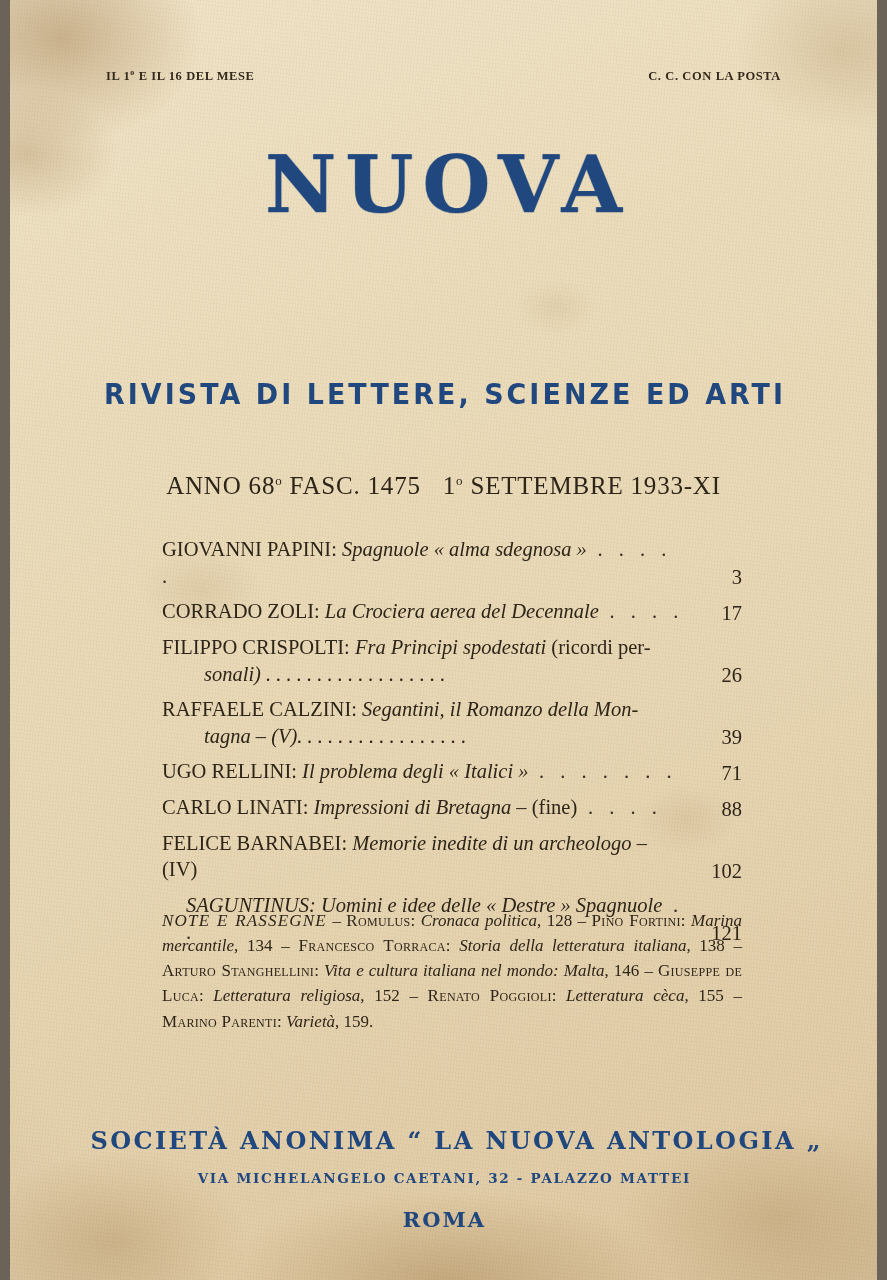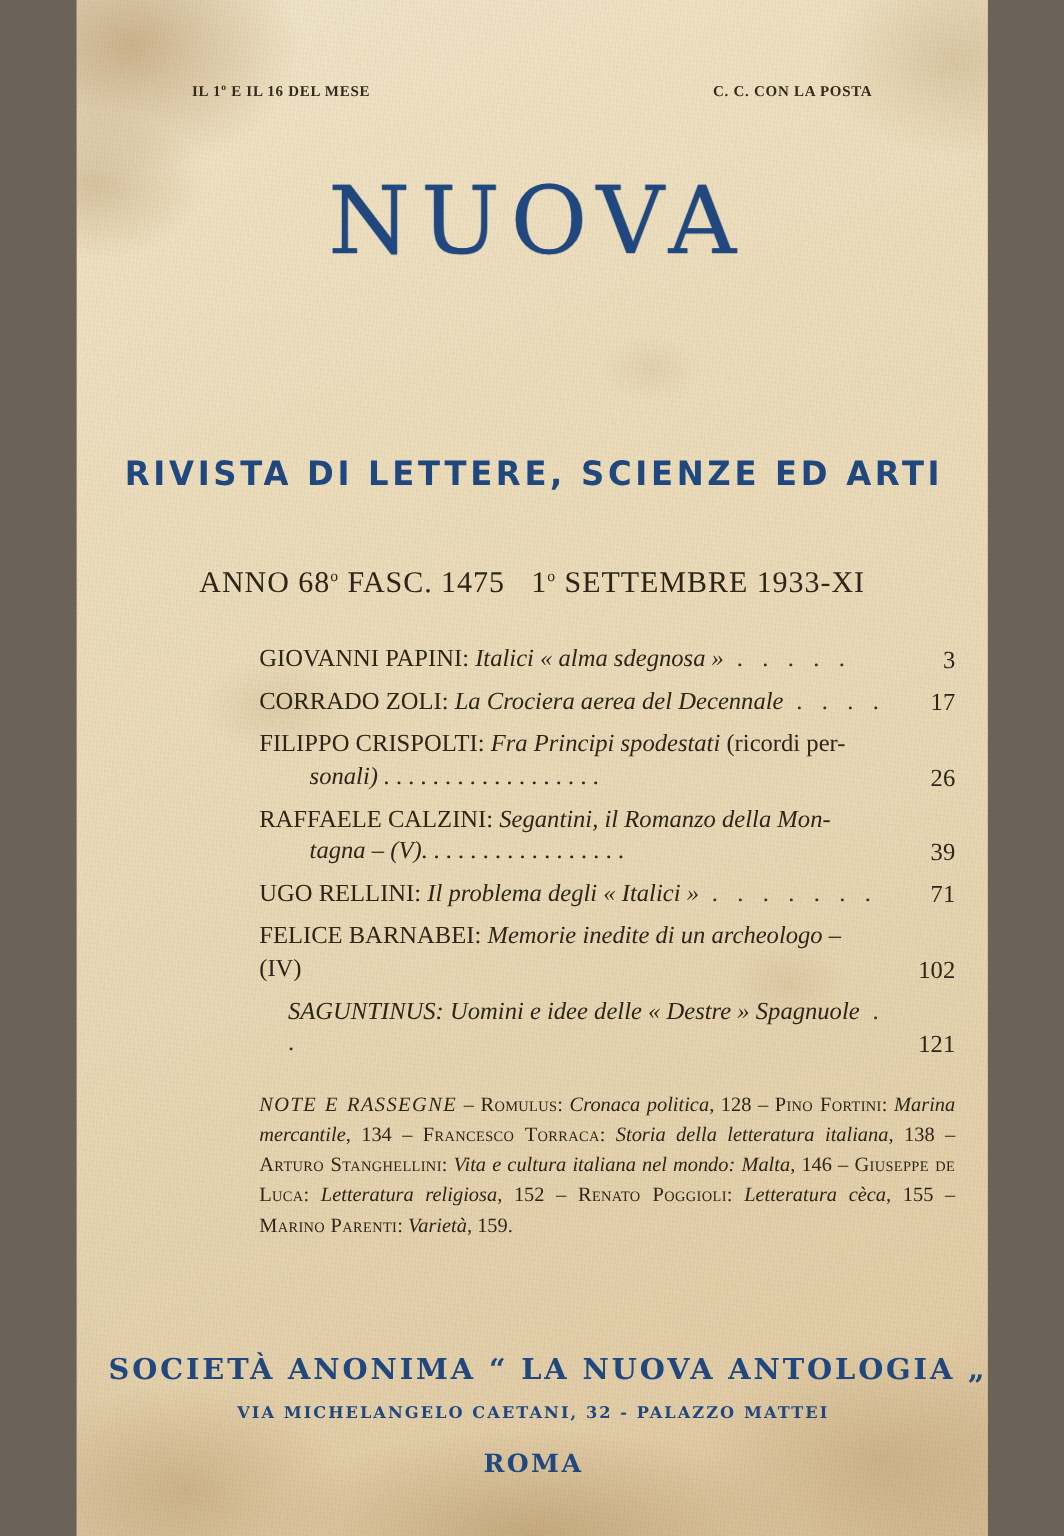--- a/index.html
+++ b/index.html
@@ -8,21 +8,21 @@
     padding: 0;
     background: #6b6258;
   }
   body {
     font-family: "Liberation Serif", serif;
   }
 
   
   #cover {
     position: relative;
-    width: 759px;
+    width: 867px;
     height: 1280px;
     margin: 0 auto;
     overflow: hidden;
     background-color: #e6d6b6;
     background-image:
       
       radial-gradient(ellipse 200px 150px at 6% 3%, rgba(150,110,60,0.40), rgba(150,110,60,0) 70%),
       radial-gradient(ellipse 130px 90px at 2% 12%, rgba(150,112,62,0.28), rgba(150,112,62,0) 70%),
       radial-gradient(ellipse 150px 110px at 96% 4%, rgba(150,112,62,0.20), rgba(150,112,62,0) 72%),
       radial-gradient(ellipse 300px 120px at 50% 100%, rgba(146,106,54,0.34), rgba(146,106,54,0) 75%),
@@ -77,21 +77,21 @@
     left: 0;
     right: 0;
     text-align: center;
   }
   .mast-line {
     font-family: "DejaVu Serif", "Liberation Serif", serif;
     font-size: 78px;
     line-height: 1.32;
     letter-spacing: 9px;
     text-indent: 9px;
-    font-weight: normal;
+    font-weight: bold;
     color: #20477e;
     text-shadow:
        0.6px 0 0 rgba(32,71,126,0.40),
       -0.6px 0 0 rgba(32,71,126,0.30),
        0 0.6px 0 rgba(32,71,126,0.25);
   }
 
   .subtitle {
     position: absolute;
     top: 378px;
@@ -237,38 +237,42 @@
     <div class="masthead">
       <div class="mast-line">NUOVA</div>
     </div>
 
     <div class="subtitle">RIVISTA DI LETTERE, SCIENZE ED ARTI</div>
 
     <div class="issue"><span>ANNO 68</span><sup>o</sup><span> FASC. 1475</span><span class="gap"></span><span>1</span><sup>o</sup><span> SETTEMBRE 1933-XI</span></div>
 
     <div class="toc">
         <div class="toc-entry">
-          <span class="toc-body"><span class="toc-author">GIOVANNI PAPINI:</span> <span class="toc-title">Italici « alma sdegnosa »</span><span class="leader"> . . . . .</span></span>
+          <span class="toc-body"><span class="toc-author">GIOVANNI PAPINI:</span> <span class="toc-title">Spagnuole « alma sdegnosa »</span><span class="leader"> . . . . .</span></span>
           <span class="toc-page">3</span>
         </div>
         <div class="toc-entry">
           <span class="toc-body"><span class="toc-author">CORRADO ZOLI:</span> <span class="toc-title">La Crociera aerea del Decennale</span><span class="leader"> . . . .</span></span>
           <span class="toc-page">17</span>
         </div>
         <div class="toc-entry">
           <span class="toc-body"><span class="toc-author">FILIPPO CRISPOLTI:</span> <span class="toc-title">Fra Principi spodestati</span><span class="toc-roman"> (ricordi per-</span><span class="toc-cont toc-title">sonali) . . . . . . . . . . . . . . . . . .</span></span>
           <span class="toc-page">26</span>
         </div>
         <div class="toc-entry">
           <span class="toc-body"><span class="toc-author">RAFFAELE CALZINI:</span> <span class="toc-title">Segantini, il Romanzo della Mon-</span><span class="toc-cont toc-title">tagna – (V). . . . . . . . . . . . . . . . .</span></span>
           <span class="toc-page">39</span>
         </div>
         <div class="toc-entry">
           <span class="toc-body"><span class="toc-author">UGO RELLINI:</span> <span class="toc-title">Il problema degli « Italici »</span><span class="leader"> . . . . . . .</span></span>
           <span class="toc-page">71</span>
+        </div>
+        <div class="toc-entry">
+          <span class="toc-body"><span class="toc-author">CARLO LINATI:</span> <span class="toc-title">Impressioni di Bretagna –</span><span class="toc-roman"> (fine)</span><span class="leader"> . . . .</span></span>
+          <span class="toc-page">88</span>
         </div>
         <div class="toc-entry">
           <span class="toc-body"><span class="toc-author">FELICE BARNABEI:</span> <span class="toc-title">Memorie inedite di un archeologo –</span><span class="toc-roman"> (IV)</span></span>
           <span class="toc-page">102</span>
         </div>
         <div class="toc-entry">
           <span class="toc-body"><span class="toc-author ital">SAGUNTINUS:</span> <span class="toc-title">Uomini e idee delle « Destre » Spagnuole</span><span class="leader"> . .</span></span>
           <span class="toc-page">121</span>
         </div>
       </div>

